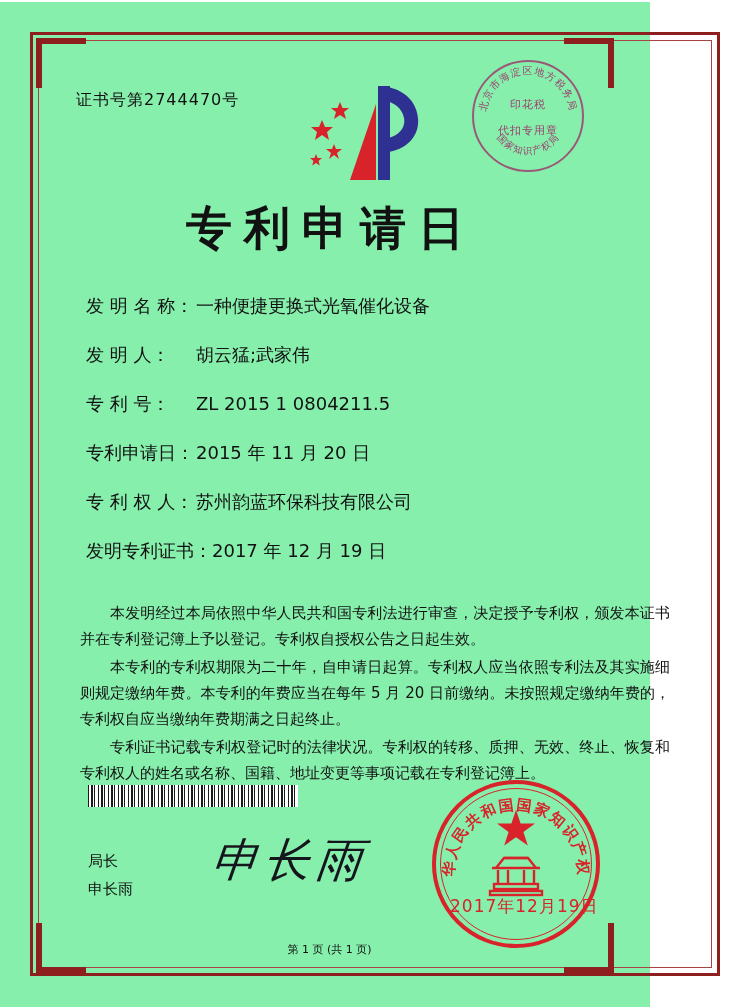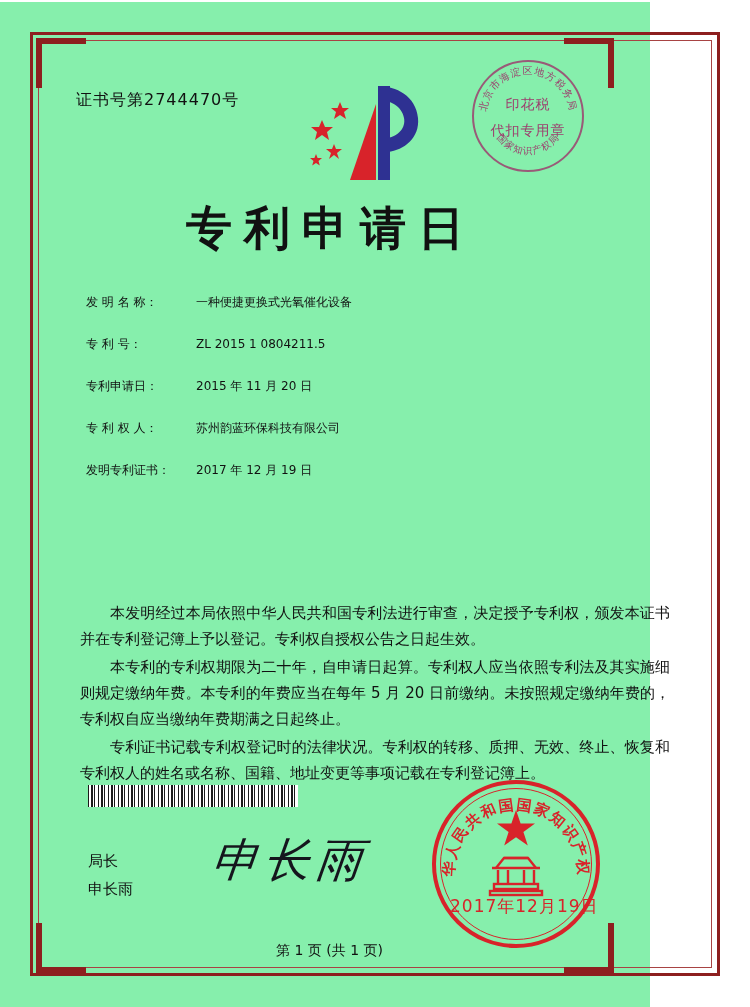--- a/index.html
+++ b/index.html
@@ -77,21 +77,21 @@
     position: absolute; inset: 0;
     border: 2px solid #9c3f6e;
     border-radius: 50%;
     opacity: .85;
   }
   .seal-top .txt {
     position: absolute;
     left: 0; right: 0;
     text-align: center;
     color: #9c3f6e;
-    font-size: 14px;
+    font-size: 11px;
     line-height: 13px;
     font-family: Liberation Serif, serif;
     letter-spacing: 1px;
   }
   .seal-top .t1 { top: 38px; }
   .seal-top .t2 { top: 53px; margin-top: 11px; }
   .seal-top .arc {
     position: absolute;
     left: 0; top: 0; width: 112px; height: 112px;
     color: #9c3f6e;
@@ -117,21 +117,21 @@
   .fields {
     position: absolute;
     left: 86px;
     top: 292px;
     width: 580px;
   }
   .field {
     display: flex;
     align-items: baseline;
     margin-bottom: 25px;
-    font-size: 12px;
+    font-size: 18px;
     font-family: "DejaVu Sans", sans-serif;
     color: #111;
   }
   .field .lbl {
     flex: 0 0 110px;
     letter-spacing: 0px;
     white-space: nowrap;
   }
   .field .val {
     flex: 1 1 auto;
@@ -230,21 +230,21 @@
     color: #d8232a;
     letter-spacing: 1px;
   }
 
   
   .footer {
     position: absolute;
     left: 0; right: 0;
     top: 940px;
     text-align: center;
-    font-size: 14px;
+    font-size: 11px;
     font-family: "DejaVu Sans", sans-serif;
     color: #111;
     padding-left: 9px;
   }
 </style>
 </head>
 <body>
 
 <div class="page">
 
@@ -292,20 +292,24 @@
   </div>
 
   <div class="title">专利申请日</div>
 
   <div class="fields">
     <div class="field">
       <span class="lbl">发 明 名 称：</span>
       <span class="val">一种便捷更换式光氧催化设备</span>
     </div>
     <div class="field">
+      <span class="lbl">发 明 人：</span>
+      <span class="val">胡云猛;武家伟</span>
+    </div>
+    <div class="field">
       <span class="lbl">专 利 号：</span>
       <span class="val">ZL 2015 1 0804211.5</span>
     </div>
     <div class="field">
       <span class="lbl">专利申请日：</span>
       <span class="val">2015 年 11 月 20 日</span>
     </div>
     <div class="field">
       <span class="lbl">专 利 权 人：</span>
       <span class="val">苏州韵蓝环保科技有限公司</span>

